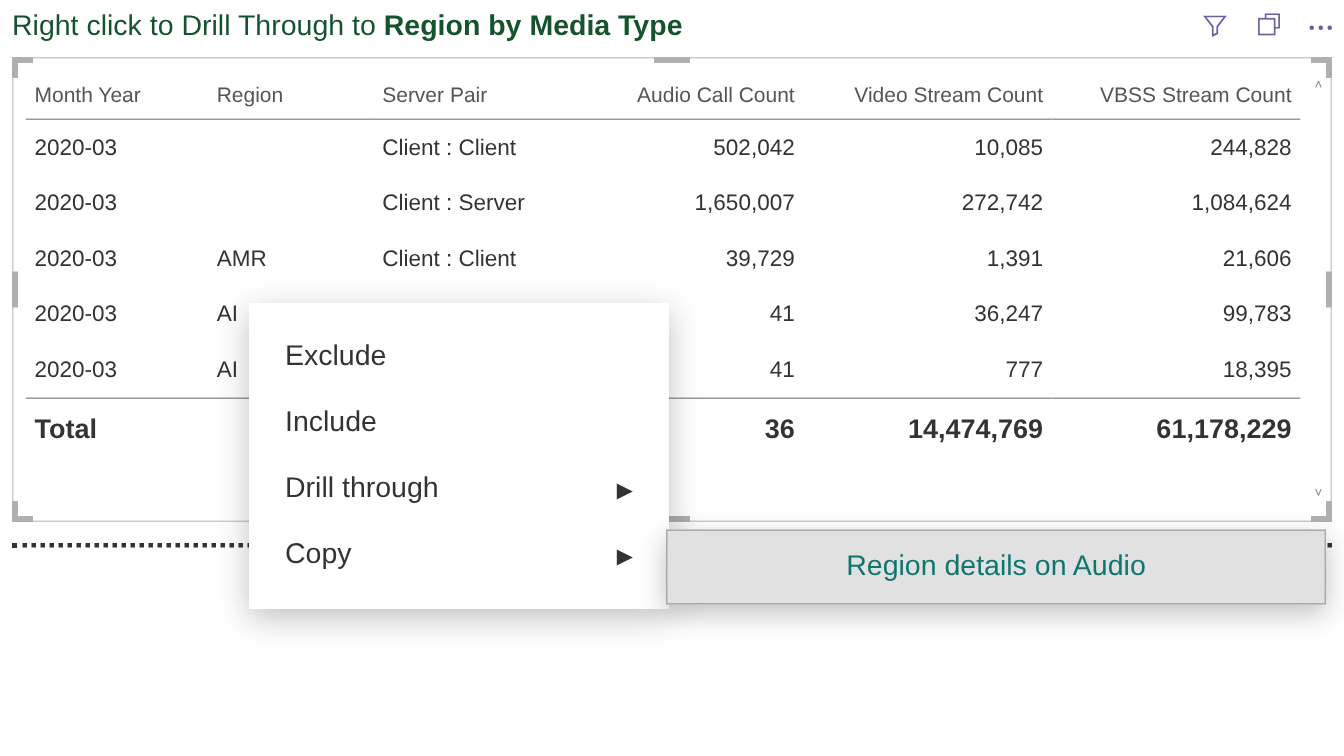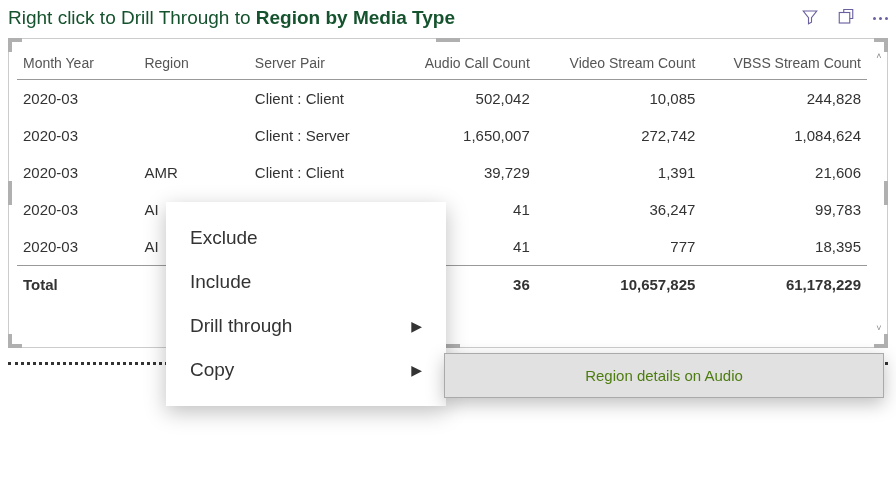--- a/index.html
+++ b/index.html
@@ -72,21 +72,21 @@
     padding: 10px 6px;
     color: #333;
     white-space: nowrap;
     font-size: 15px;
   }
   .num { text-align: right; }
   tfoot td {
     padding: 10px 6px;
     font-weight: 700;
     border-top: 1px solid #999;
-    font-size: 15px;
+    font-size: 18px;
   }
   .vscroll {
     position: absolute;
     top: 12px; right: 3px; bottom: 12px;
     width: 10px;
   }
   .vscroll .arrow {
     font-size: 9px;
     color: #888;
     text-align: center;
@@ -124,22 +124,22 @@
     top: 353px;
     left: 444px;
     width: 440px;
     background: #e1e1e1;
     border: 1px solid #aaa;
     box-shadow: 0 6px 18px rgba(0,0,0,0.25);
   }
   .submenu-item {
     padding: 13px 20px;
     text-align: center;
-    font-size: 15px;
-    color: #4d7c0f;
+    font-size: 19px;
+    color: #0f766e;
   }
   .col-month { width: 110px; }
   .col-region { width: 100px; }
   .col-server { width: 130px; }
   .col-audio { width: 130px; }
   .col-video { width: 150px; }
   .col-vbss { width: 150px; }
 </style>
 </head>
 <body>
@@ -239,21 +239,21 @@
           <td class="num">777</td>
           <td class="num">18,395</td>
         </tr>
       </tbody>
       <tfoot>
         <tr>
           <td>Total</td>
           <td></td>
           <td></td>
           <td class="num">36</td>
-          <td class="num">10,657,825</td>
+          <td class="num">14,474,769</td>
           <td class="num">61,178,229</td>
         </tr>
       </tfoot>
     </table>
   </div>
 
   <div class="vscroll">
     <div class="arrow">˄</div>
     <div style="flex:1"></div>
     <div class="arrow" style="position:absolute;bottom:0;width:100%;">˅</div>

